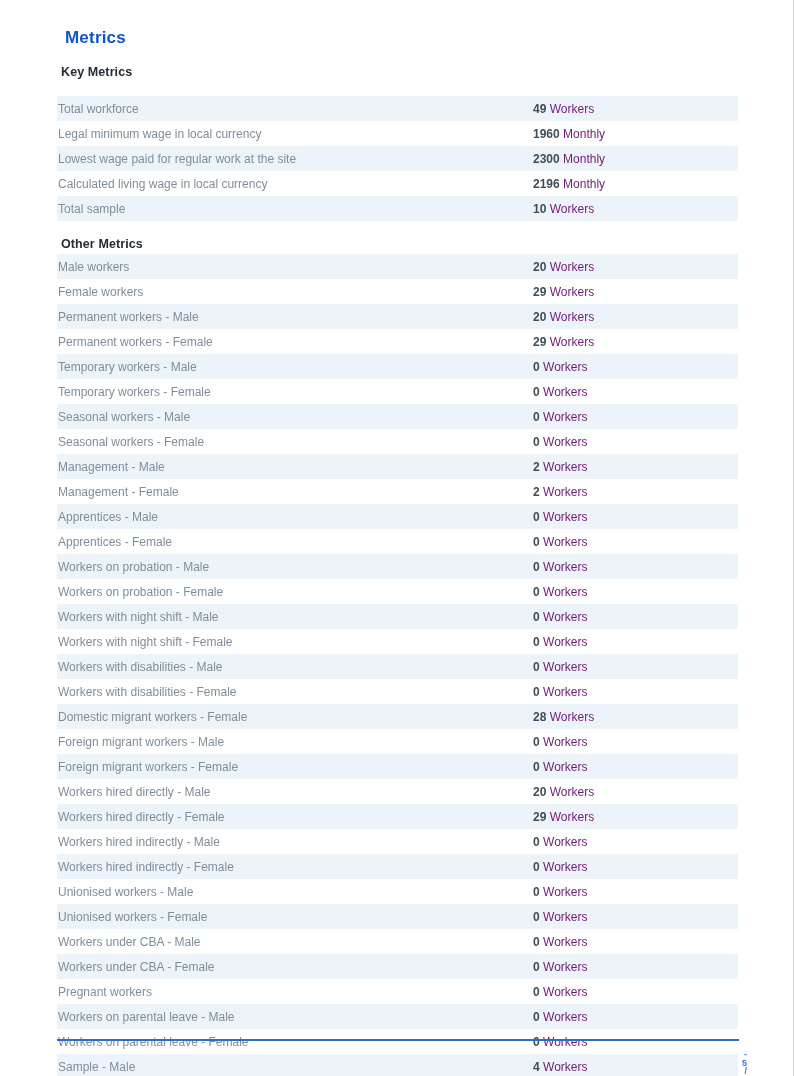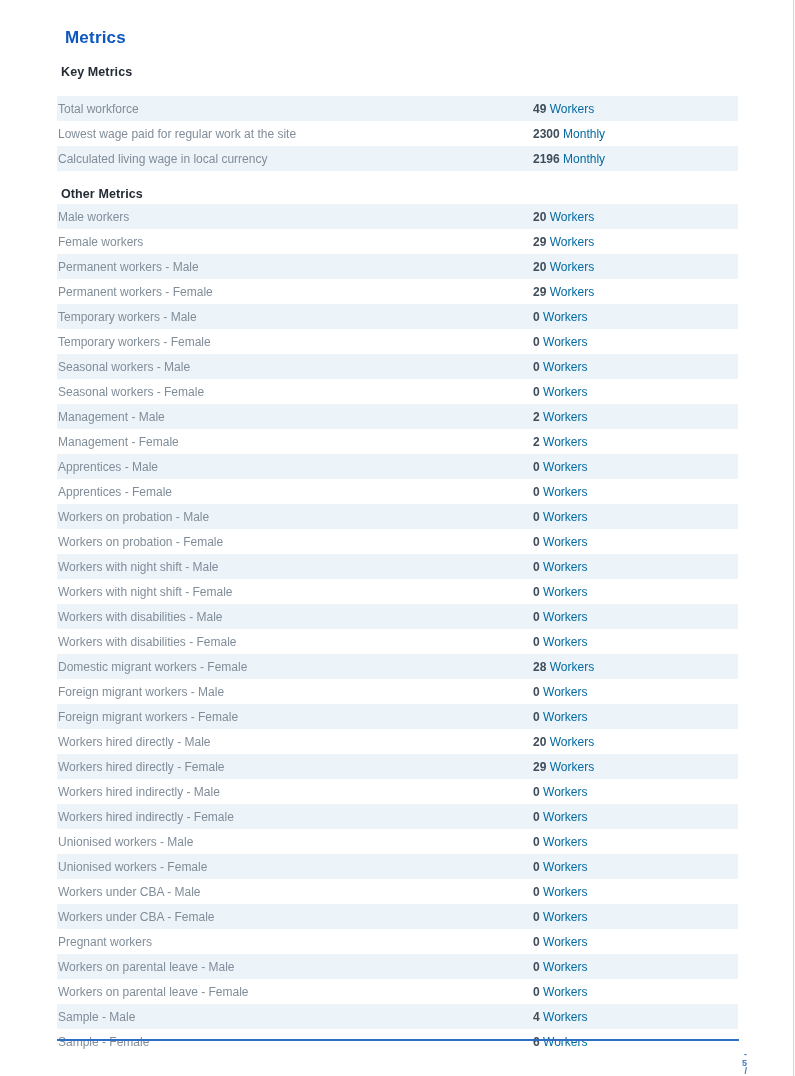--- a/index.html
+++ b/index.html
@@ -47,21 +47,21 @@
     color: #808d99;
     padding-left: 1px;
     white-space: nowrap;
   }
   .row .val {
     position: absolute;
     left: 476px;
     white-space: nowrap;
   }
   .row .num { color: #3f4c59; font-weight: bold; }
-  .row .unit { color: #0369a1; }
+  .row .unit { color: #701a75; }
   .footer-line {
     position: absolute;
     left: 57px; top: 1039px;
     width: 682px; height: 2px;
     background: #2d6dc3;
   }
   .page-num {
     position: absolute;
     left: 725px; top: 1050px;
     width: 22px;
@@ -86,26 +86,34 @@
   <h1 class="page-title">Metrics</h1>
 
   <section>
     <h2 class="section-heading">Key Metrics</h2>
     <div class="rows rows-key">
         <div class="row">
           <span class="lbl">Total workforce</span>
           <span class="val"><span class="num">49</span> <span class="unit">Workers</span></span>
         </div>
         <div class="row">
+          <span class="lbl">Legal minimum wage in local currency</span>
+          <span class="val"><span class="num">1960</span> <span class="unit">Monthly</span></span>
+        </div>
+        <div class="row">
           <span class="lbl">Lowest wage paid for regular work at the site</span>
           <span class="val"><span class="num">2300</span> <span class="unit">Monthly</span></span>
         </div>
         <div class="row">
           <span class="lbl">Calculated living wage in local currency</span>
           <span class="val"><span class="num">2196</span> <span class="unit">Monthly</span></span>
+        </div>
+        <div class="row">
+          <span class="lbl">Total sample</span>
+          <span class="val"><span class="num">10</span> <span class="unit">Workers</span></span>
         </div>
       </div>
   </section>
 
   <section>
     <h2 class="section-heading other">Other Metrics</h2>
     <div class="rows rows-other">
         <div class="row">
           <span class="lbl">Male workers</span>
           <span class="val"><span class="num">20</span> <span class="unit">Workers</span></span>

